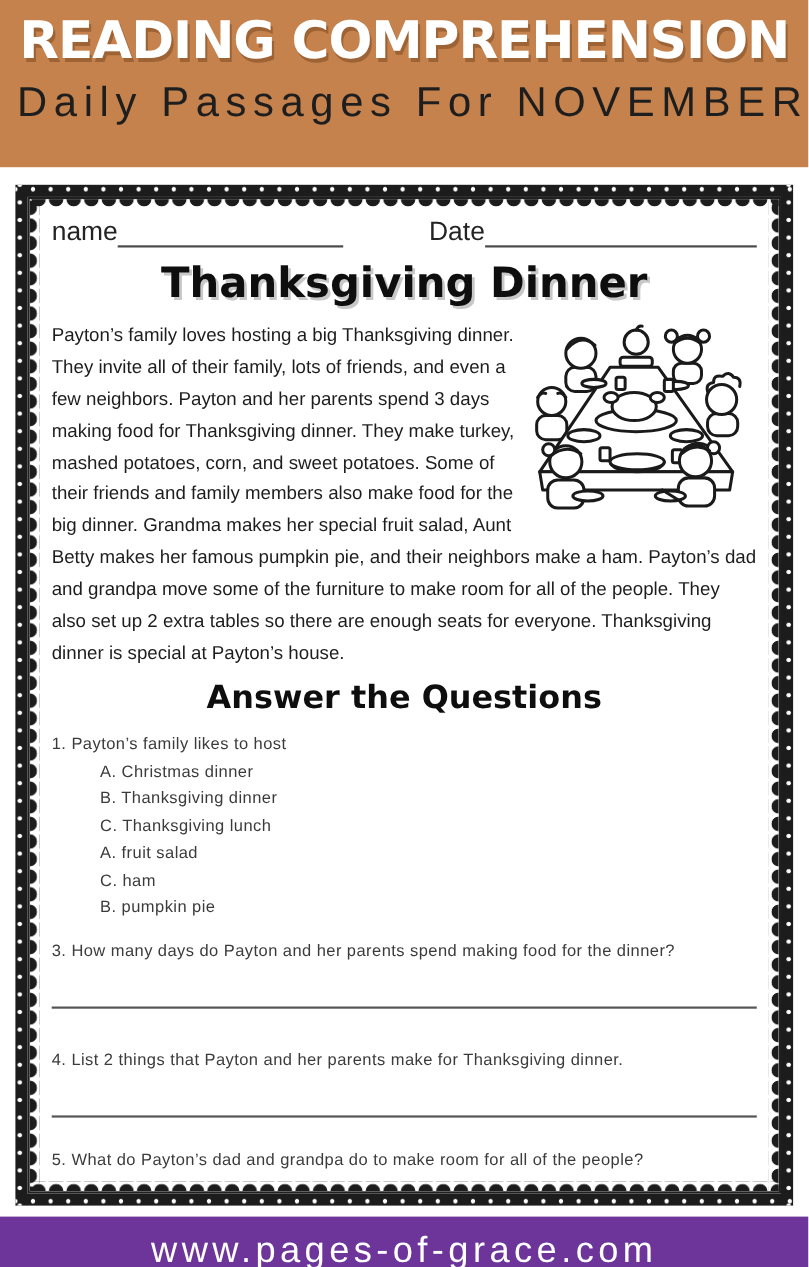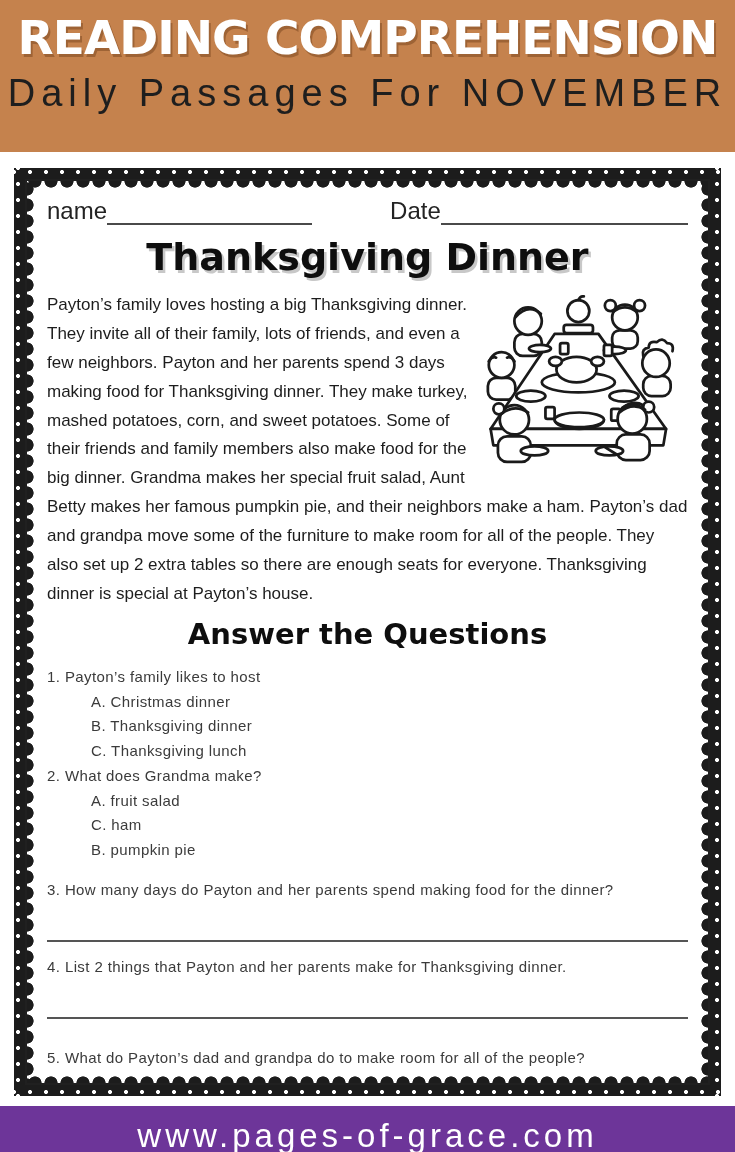--- a/index.html
+++ b/index.html
@@ -5,21 +5,21 @@
   * { margin:0; padding:0; box-sizing:border-box; }
   html,body { width:735px; height:1152px; background:#ffffff; overflow:hidden;
               font-family:"Liberation Sans", sans-serif; }
 
   
   .banner { height:152px; background:#c5824d; text-align:center; overflow:hidden; }
   .banner-title { margin-top:6px; font-family:"DejaVu Sans", sans-serif;
                   font-size:47px; font-weight:800; letter-spacing:-1px; color:#ffffff;
                   text-shadow:2px 3px 0 rgba(110,63,25,.45); line-height:1.35; }
   .banner-subtitle { font-size:38px; font-weight:400; letter-spacing:6px; color:#1e1e1e;
-                     line-height:1.2; margin-top:2px; }
+                     line-height:1.2; margin-top:2px;text-align:right; }
 
   
   .lace { margin:16px 14px 10px; height:928px; padding:11px; background-color:#1c1c1c;
           background-image:
             radial-gradient(circle at center, #ffffff 1.7px, transparent 2.3px),
             radial-gradient(circle at center, #ffffff 1.7px, transparent 2.3px),
             radial-gradient(circle at center, #ffffff 1.7px, transparent 2.3px),
             radial-gradient(circle at center, #ffffff 1.7px, transparent 2.3px);
           background-size:16px 6px, 16px 6px, 6px 16px, 6px 16px;
           background-position:8px 1px, 8px calc(100% - 1px), 1px 8px, calc(100% - 1px) 8px;
@@ -54,21 +54,21 @@
   .illustration { float:right; width:212px; height:190px; margin:0 0 4px 8px; }
 
   .answer-heading { text-align:center; font-family:"DejaVu Sans", sans-serif; font-size:29px;
                     font-weight:800; color:#0e0e0e; margin:8px 0 14px; clear:both; }
 
   .mc { display:flex; font-size:15px; letter-spacing:.4px; color:#3b3b3b; line-height:1.65;flex-direction:column; }
   .mc-col { width:50%; }
   .mc-options { list-style:none; padding-left:44px; }
 
   .open-q { font-size:15px; letter-spacing:.4px; color:#3b3b3b; }
-  .q3 { margin-top:18px; } .q4 { margin-top:16px; } .q5 { margin-top:30px; }
+  .q3 { margin-top:18px; } .q4 { margin-top:38px; } .q5 { margin-top:30px; }
   .answer-line { border-bottom:2px solid #555555; margin-top:42px; height:0; }
 
   .copyright { text-align:left; font-size:11.5px; color:#333333; margin-top:4px; }
 
   
   .footer { height:60px; background:#6d3599; display:flex; align-items:center; justify-content:center; }
   .footer-url { color:#ffffff; font-size:33px; letter-spacing:4px; font-weight:400; }
 
   svg .ln { fill:#ffffff; stroke:#1a1a1a; stroke-width:3; stroke-linecap:round; stroke-linejoin:round; }
   svg .st { fill:none; stroke:#1a1a1a; stroke-width:3; stroke-linecap:round; stroke-linejoin:round; }
@@ -178,24 +178,20 @@
           <span>1.</span>
           <span>Payton’s family likes to host</span>
         </div>
         <ul class="mc-options">
           <li>A. Christmas dinner</li>
           <li>B. Thanksgiving dinner</li>
           <li>C. Thanksgiving lunch</li>
         </ul>
       </div>
       <div class="mc-col">
-        <div>
-          <span>2.</span>
-          <span>What does Grandma make?</span>
-        </div>
         <ul class="mc-options">
           <li>A. fruit salad</li>
           <li>C. ham</li>
           <li>B. pumpkin pie</li>
         </ul>
       </div>
     </div>
 
     <div class="open-q q3">
       <div>

